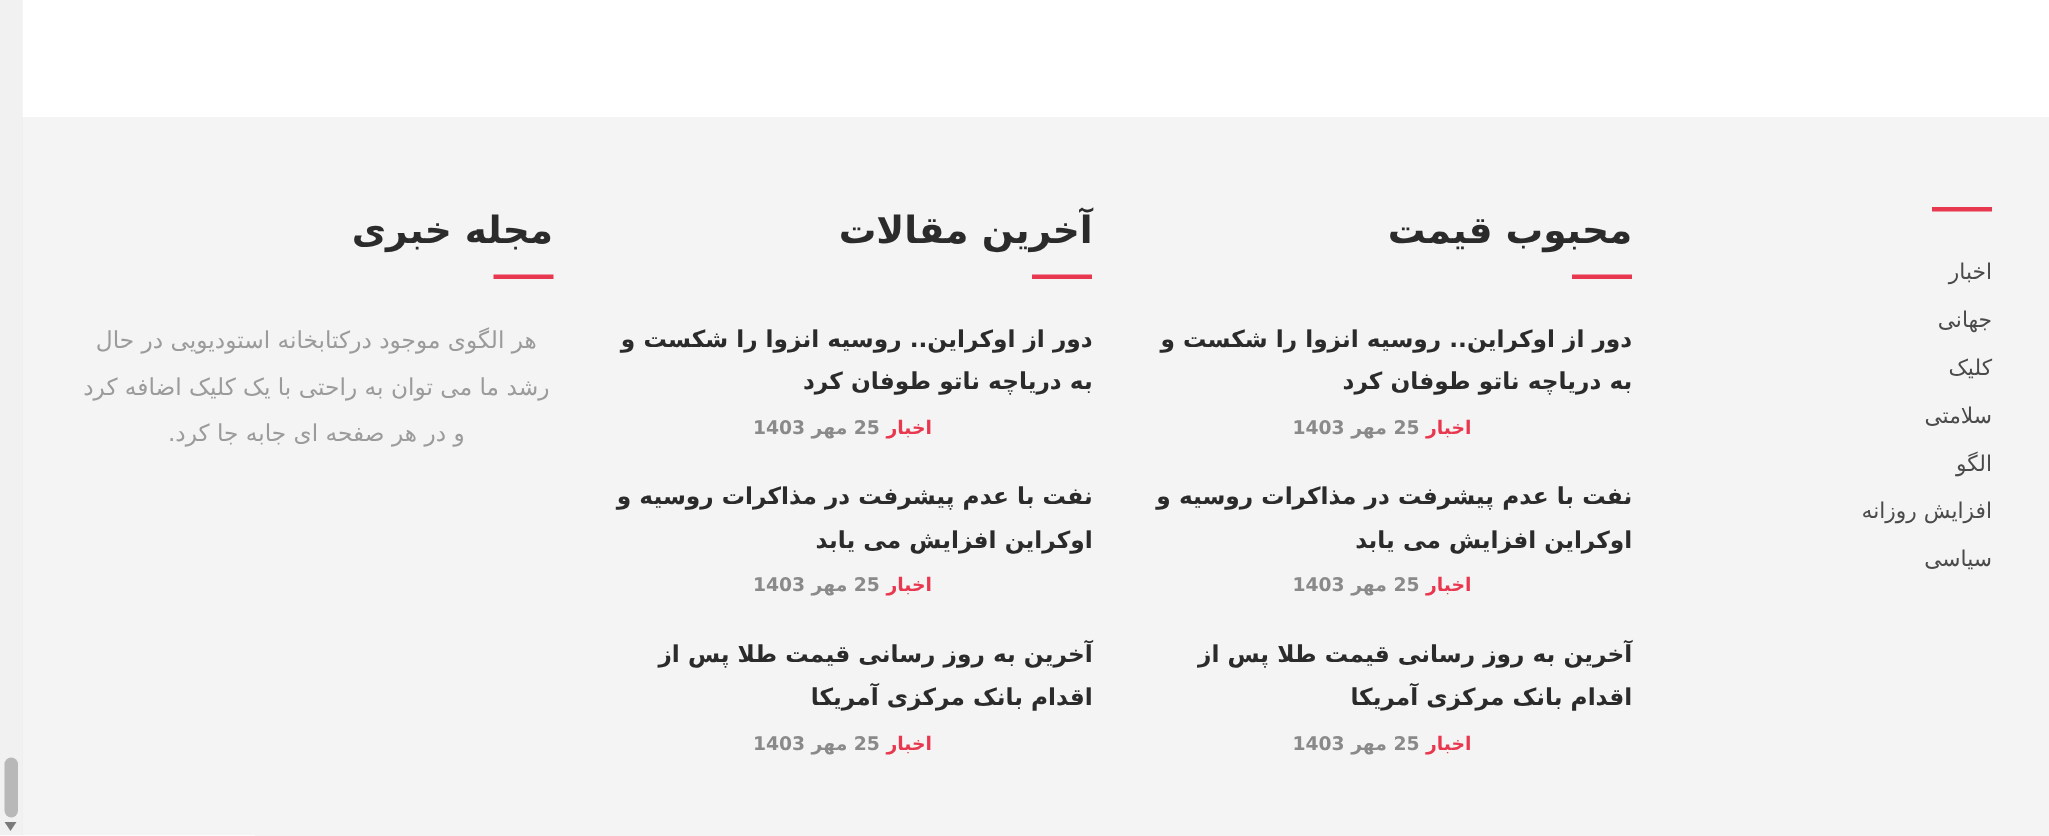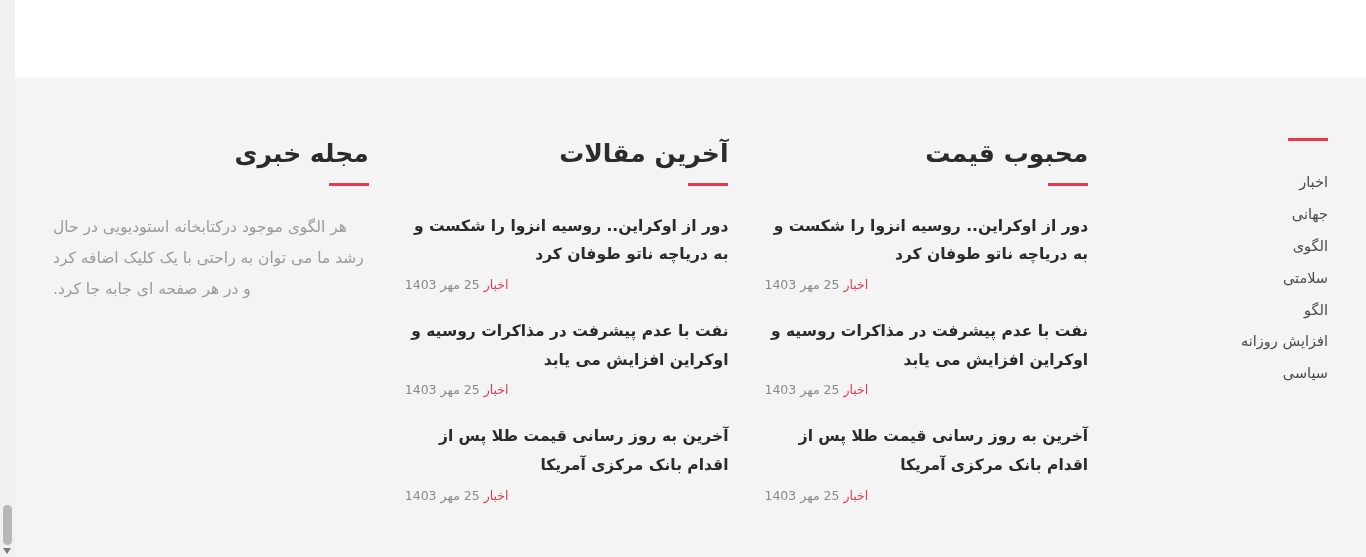--- a/index.html
+++ b/index.html
@@ -94,42 +94,43 @@
   .title-underline {
     width: 40px;
     height: 3px;
     background: #e8384f;
     margin: 0 0 26px auto;
   }
   .brand-text {
     font-size: 15.5px;
     line-height: 2.0;
     color: #9b9b9b;
-    text-align: left;
+    text-align: center;
     margin: 0;
   }
   .post {
     margin-bottom: 22px;
     text-align: right;
   }
   .post-title {
     font-size: 15.5px;
     font-weight: bold;
     color: #2b2b2b;
     line-height: 1.85;
     margin: 0 0 6px 0;
     display: block;
     text-decoration: none;
     cursor: pointer;
   }
   .post-meta {
     font-size: 12.5px;
     color: #8a8a8a;
-    text-align: left;
+    text-align: center;
     line-height: 1.6;
+    font-weight: bold;
   }
   .post-meta .cat {
     color: #e8384f;
     margin-right: 10px;
   }
   .link-list {
     list-style: none;
     margin: 0;
     padding: 0;
     text-align: right;
@@ -175,21 +176,21 @@
 
   <div class="footer">
     <div class="footer-inner">
       <div class="cols">
 
         <div class="col col-company">
           <div class="title-underline"></div>
           <ul class="link-list">
             <li>اخبار</li>
             <li>جهانی</li>
-            <li>الگوی</li>
+            <li>کلیک</li>
             <li>سلامتی</li>
             <li>الگو</li>
             <li>افزایش روزانه</li>
             <li>سیاسی</li>
           </ul>
         </div>
 
         <div class="col col-popular">
           <h3 class="col-title">محبوب قیمت</h3>
           <div class="title-underline"></div>

